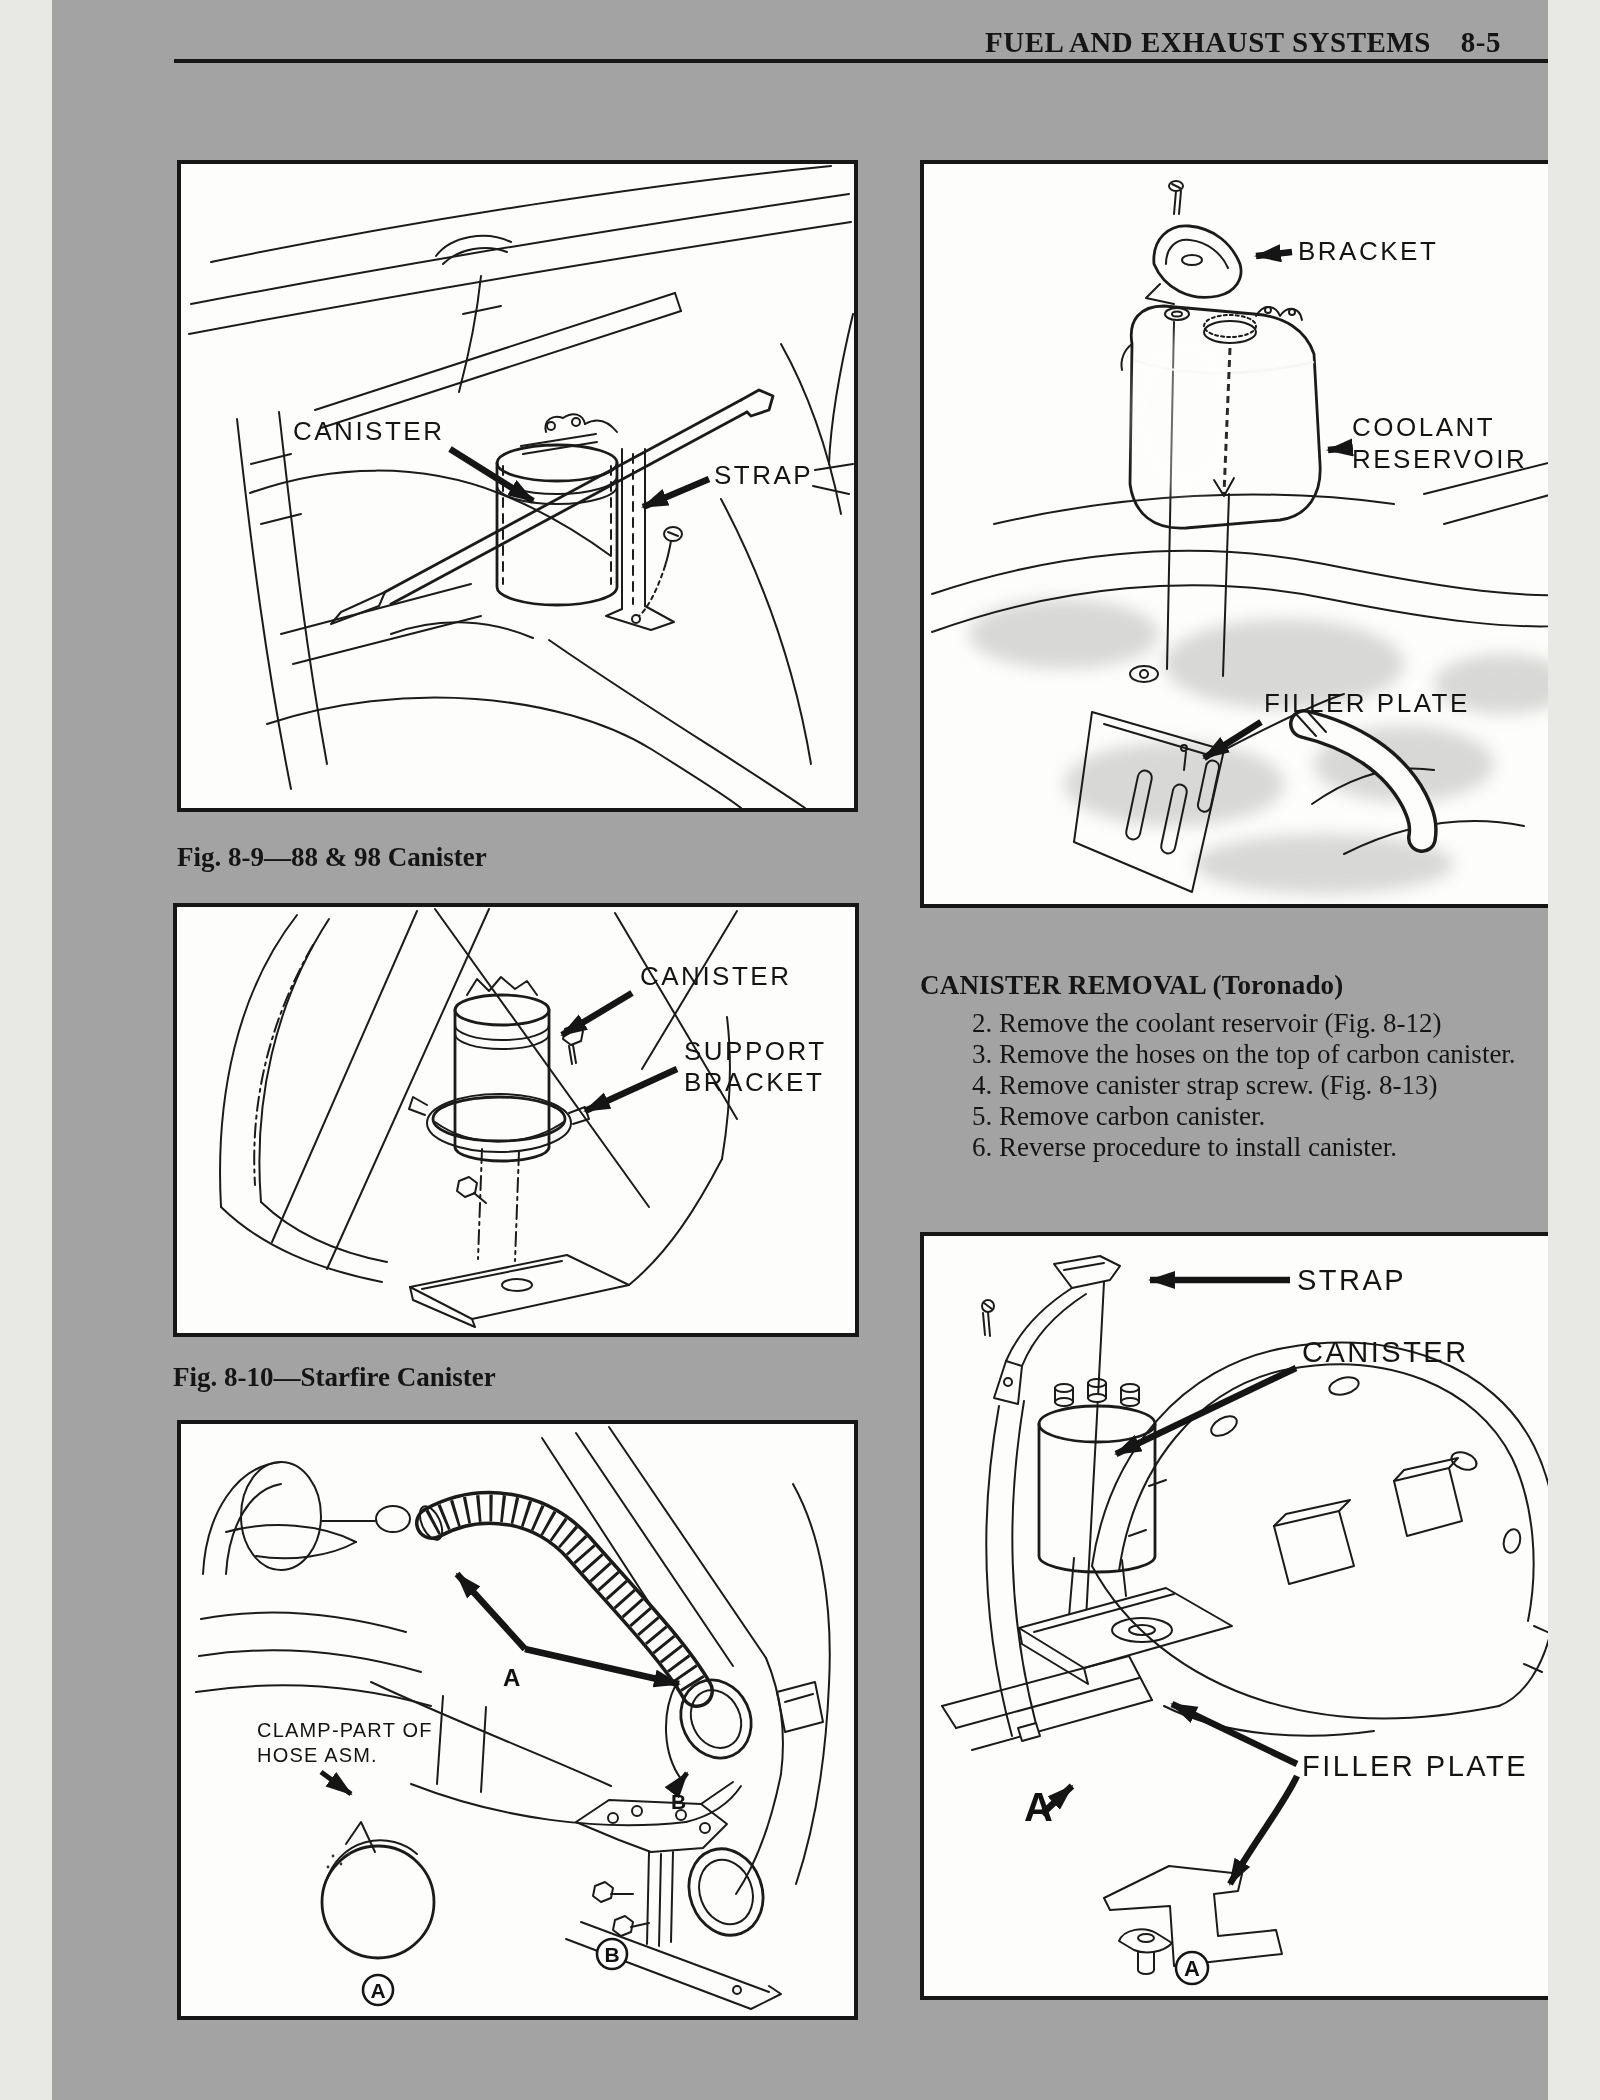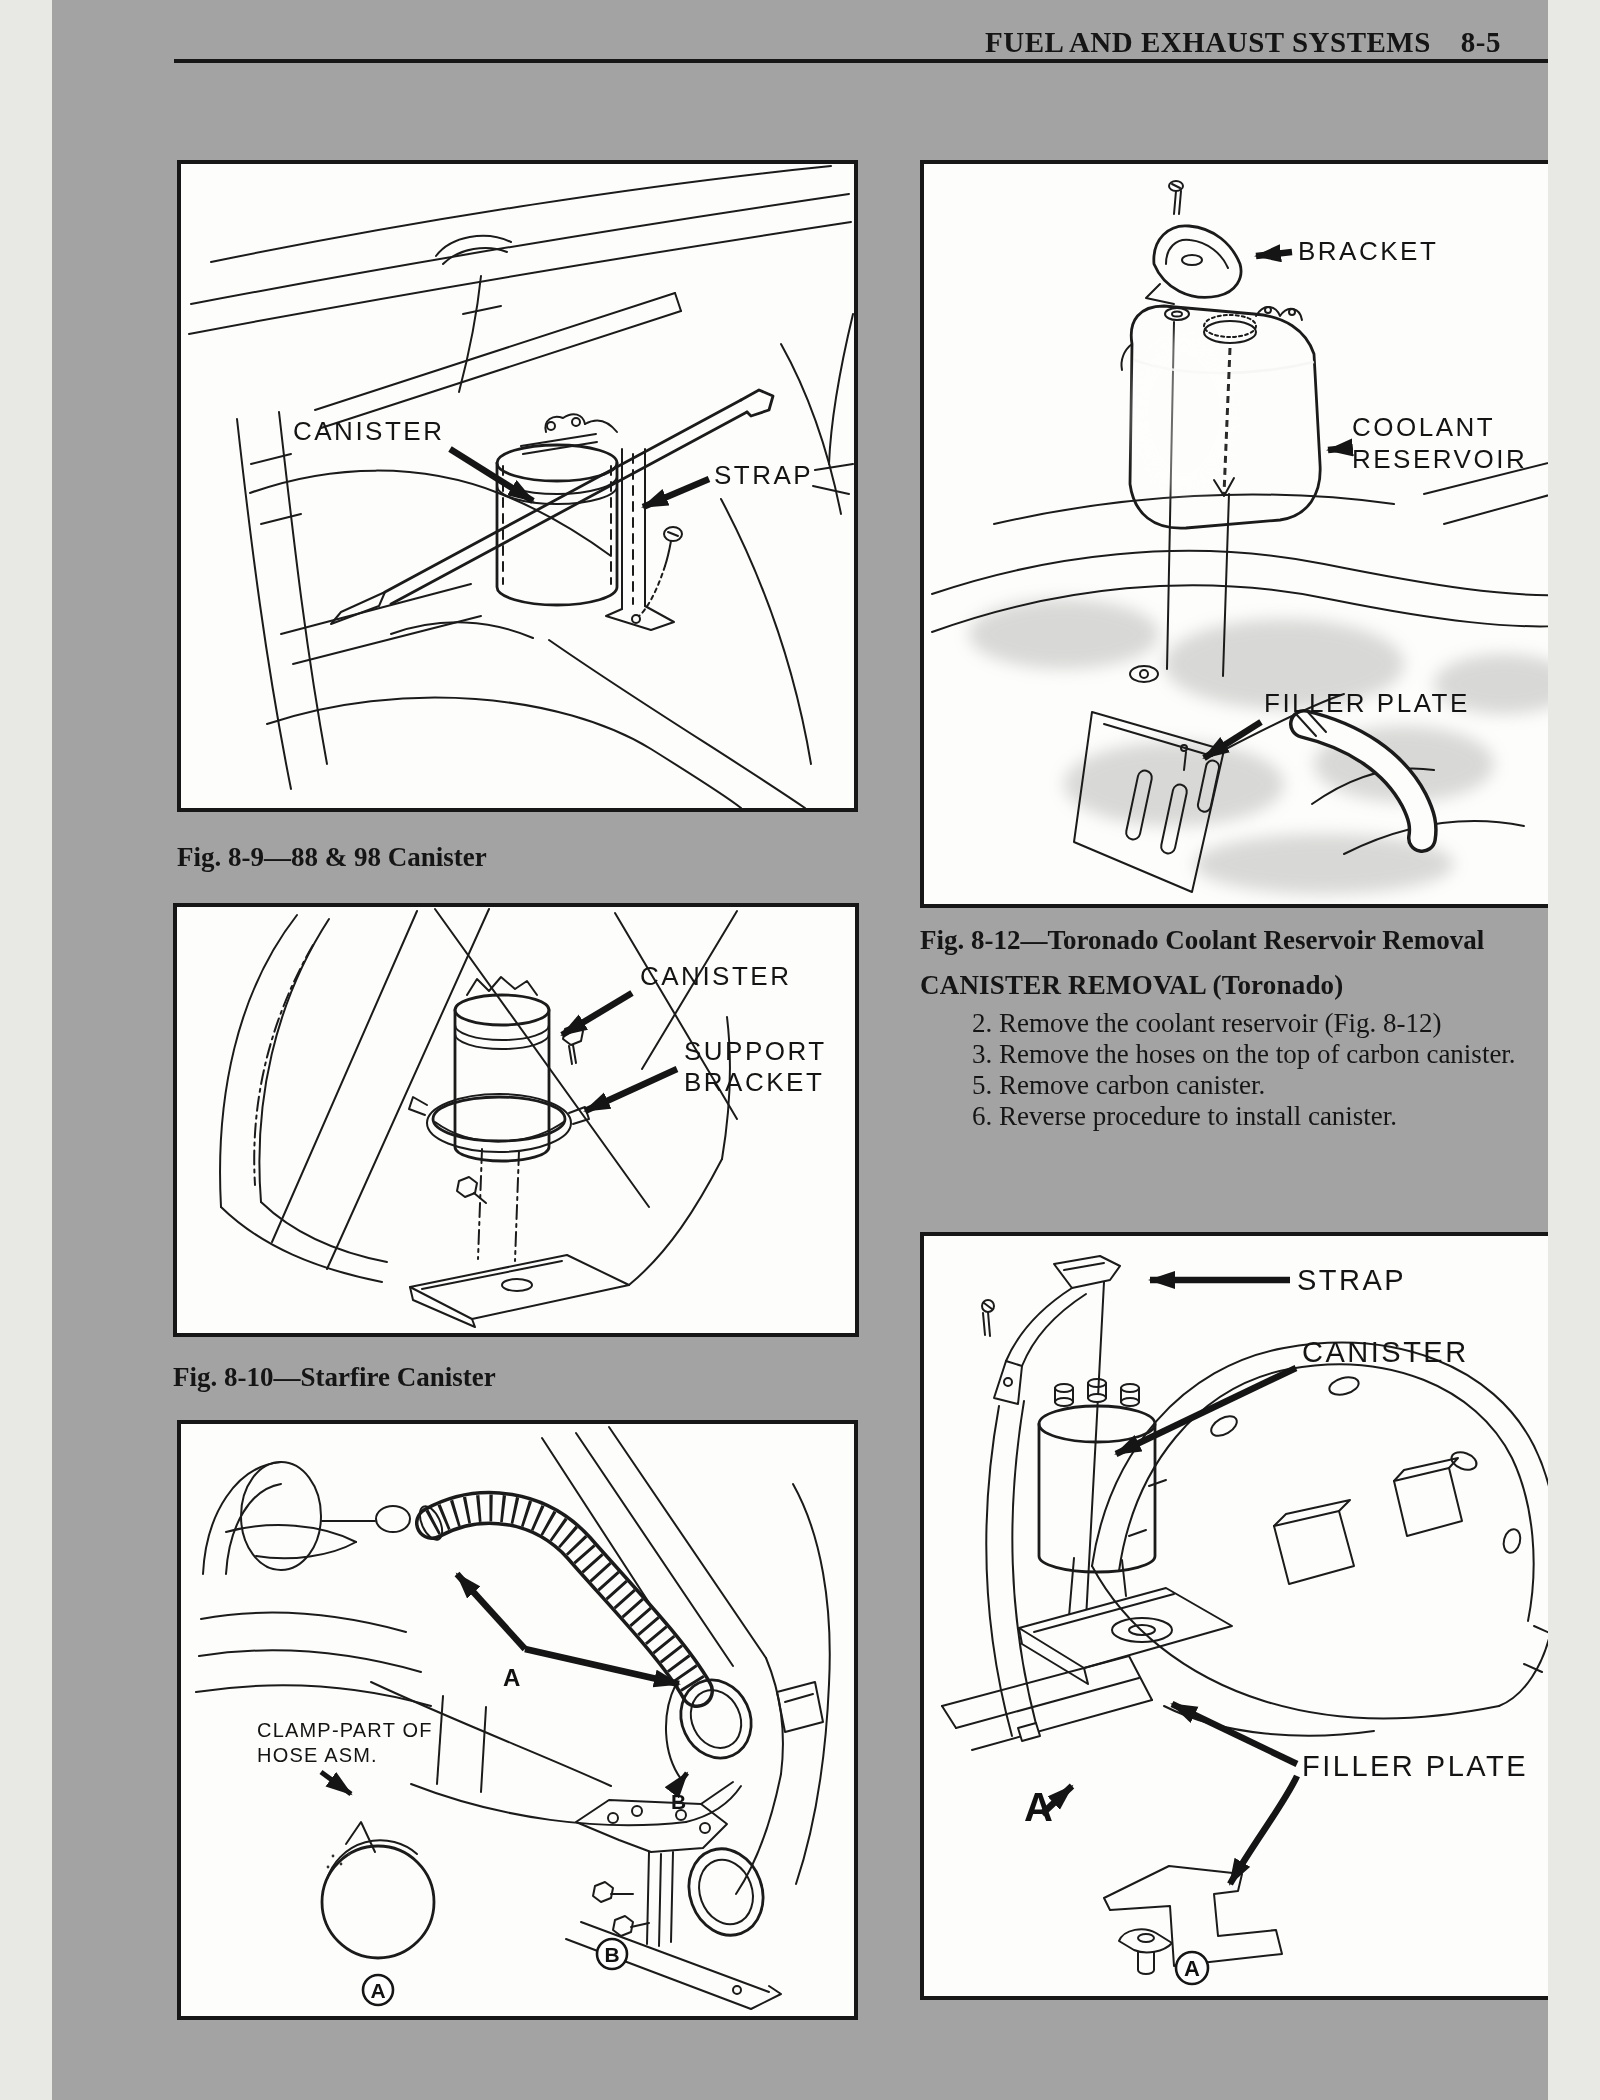--- a/index.html
+++ b/index.html
@@ -329,26 +329,26 @@
         <rect x="208" y="606" width="14" height="70" rx="7" class="ln" transform="rotate(12 215 641)" fill="none"></rect>
         <rect x="243" y="620" width="14" height="70" rx="7" class="ln" transform="rotate(12 250 655)" fill="none"></rect>
         <rect x="278" y="596" width="13" height="52" rx="6.5" class="ln" transform="rotate(12 284 622)" fill="none"></rect>
         <circle cx="260" cy="584" r="3" class="ln"></circle>
           <path d="M262,588 L260,606" class="ln"></path>
       </g>
       <text class="lbl" x="340" y="548">FILLER PLATE</text>
       <path class="arrow" d="M337,558 L280,594"></path>
     </svg>
   </div>
-  <div class="cap" style="left:868px;top:925px;width:674px;">Fig. 8-12—Toronado Coolant Reservoir Removal</div>
 
   <div class="txtcol">
     <h2>CANISTER REMOVAL (Toronado)</h2>
     <p>2. Remove the coolant reservoir (Fig. 8-12)</p>
     <p>3. Remove the hoses on the top of carbon canister.</p>
+    <p>4. Remove canister strap screw. (Fig. 8-13)</p>
     <p>5. Remove carbon canister.</p>
     <p>6. Reverse procedure to install canister.</p>
   </div>
 
   <div class="figbox" style="left:868px;top:1232px;width:674px;height:768px;">
     <svg viewBox="0 0 666 760" width="666" height="760">
       <g>
         <path d="M130,28 L176,20 L196,30 L186,44 L148,52 Z" class="ln" fill="#fdfdfb"></path>
         <path d="M140,34 L180,27" class="ln"></path>
         <path d="M148,52 C120,70 95,95 82,125" class="ln"></path>

